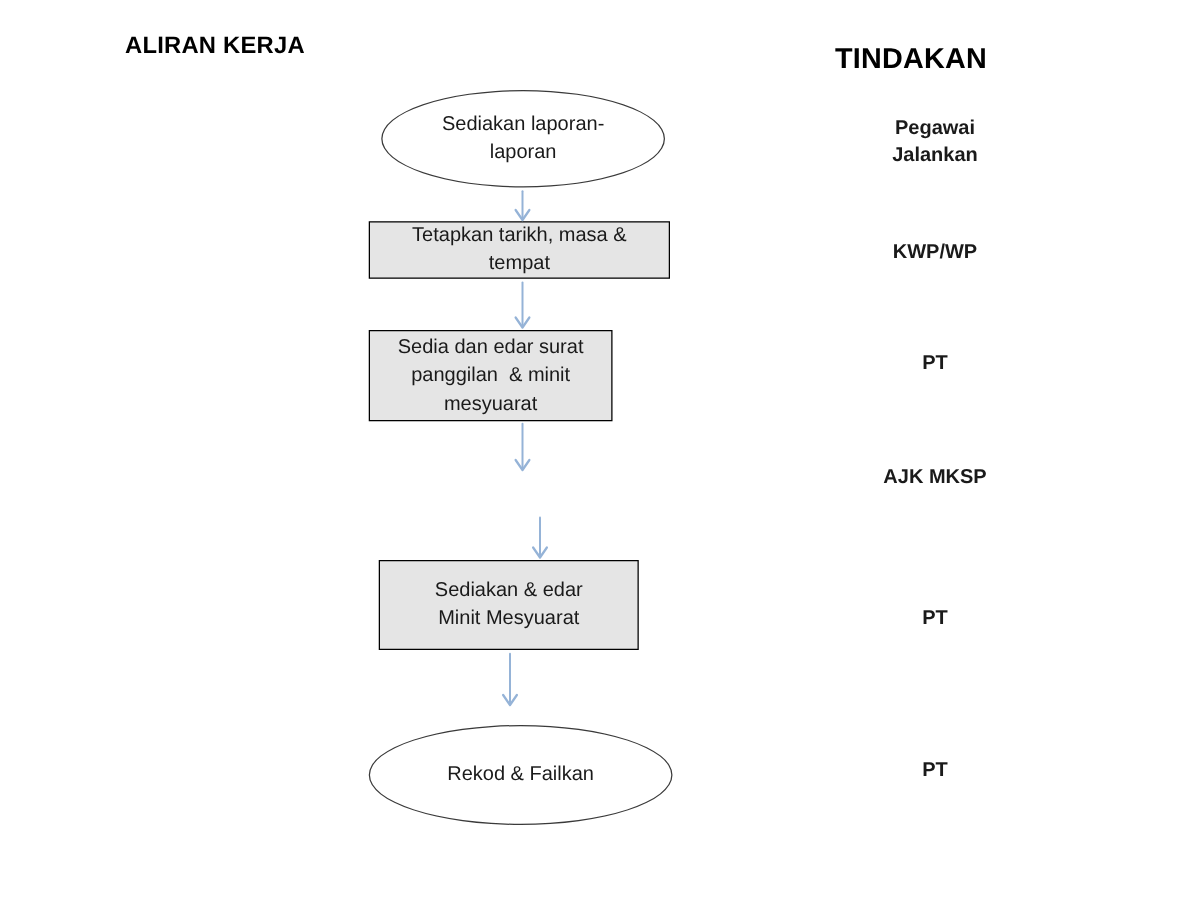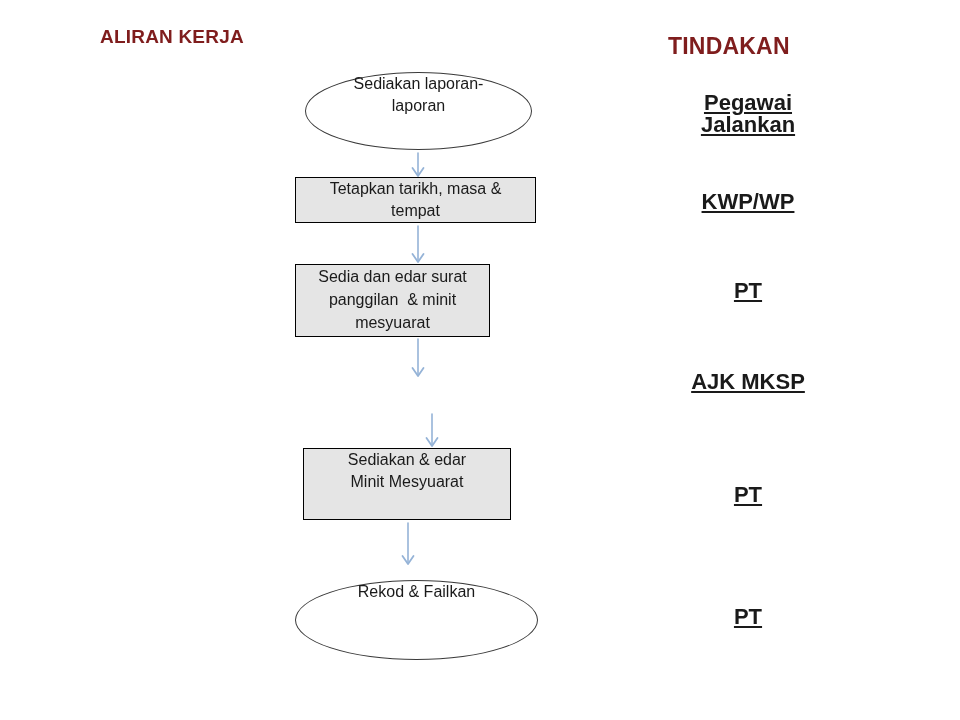--- a/index.html
+++ b/index.html
@@ -12,34 +12,34 @@
     position: relative;
     width: 960px;
     height: 720px;
     background: #ffffff;
     overflow: hidden;
   }
   .title {
     position: absolute;
     font-weight: bold;
     font-size: 19px;
-    color: #7f1d1d;
+    color: #000000;
     letter-spacing: 0.2px;
     white-space: pre;
   }
   .title-left  { left: 100px; top: 26px; }
   .title-right { left: 668px; top: 33px; font-size: 23px; }
 
   .node {
     position: absolute;
     box-sizing: border-box;
     display: flex;
     flex-direction: column;
     align-items: center;
-    justify-content: flex-start;
+    justify-content: center;
     text-align: center;
     color: #1a1a1a;
     font-size: 16px;
     line-height: 22px;
   }
   .node .line { white-space: pre; display: block; }
   .rect {
     border: 1.5px solid #000000;
     background: #e5e5e5;
   }
@@ -69,24 +69,23 @@
     top: 0;
     width: 200px;
     height: 720px;
   }
   .action {
     position: absolute;
     left: 0;
     width: 200px;
     text-align: center;
     font-weight: bold;
-    font-size: 22px;
+    font-size: 16px;
     line-height: 22px;
     color: #1a1a1a;
-    text-decoration: underline;
   }
   .action .line { display: block; white-space: pre; }
   .action-1 { top: 92px; }
   .action-2 { top: 192px; line-height: 20px; }
   .action-3 { top: 281px; line-height: 20px; }
   .action-4 { top: 372px; line-height: 20px; }
   .action-5 { top: 485px; line-height: 20px; }
   .action-6 { top: 607px; line-height: 20px; }
 </style>
 </head>

